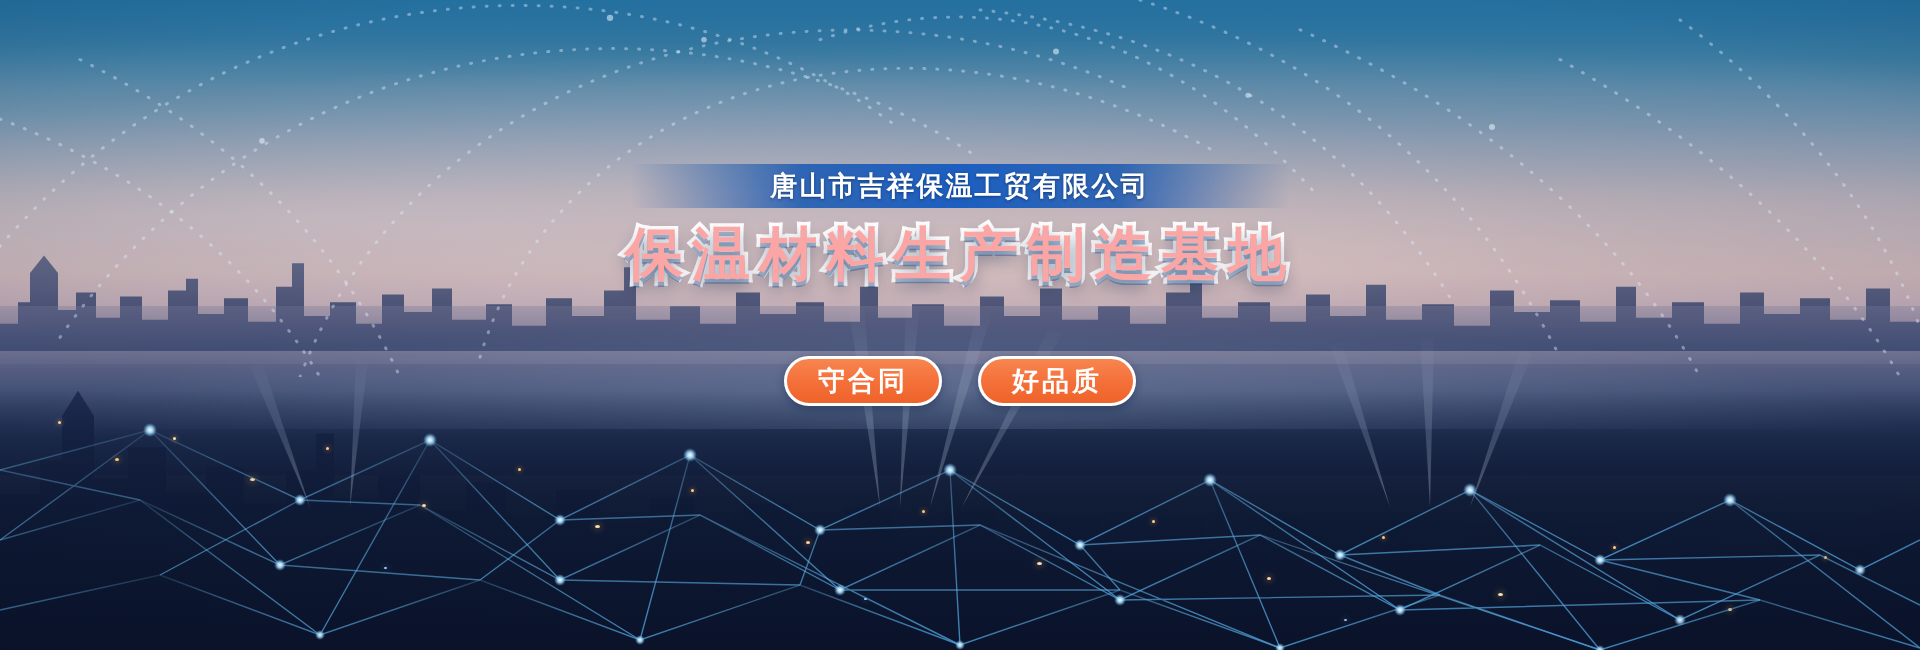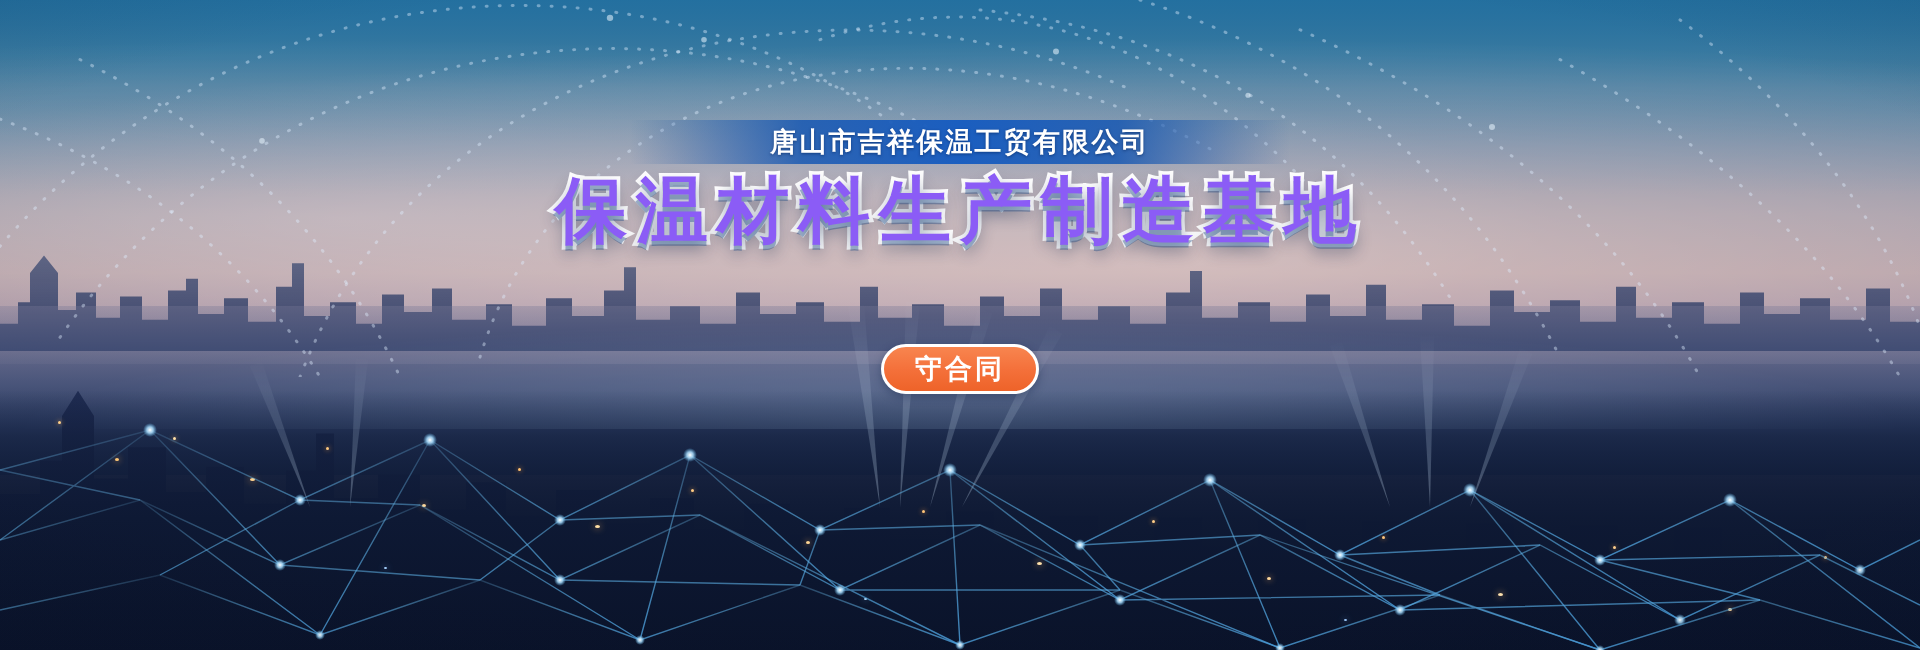--- a/index.html
+++ b/index.html
@@ -93,40 +93,41 @@
     width:660px;height:44px;
     display:flex;align-items:center;justify-content:center;
     background:linear-gradient(90deg,
        rgba(26,86,166,0) 0%,
        rgba(26,86,166,.25) 8%,
        rgba(24,88,178,.85) 26%,
        rgba(23,92,192,.97) 50%,
        rgba(24,88,178,.85) 74%,
        rgba(26,86,166,.25) 92%,
        rgba(26,86,166,0) 100%);
+    margin-top:44px;
   }
   .company-name{
     color:#ffffff;
     font-size:27px;
     font-weight:700;
     letter-spacing:2.2px;
     text-shadow:0 1px 3px rgba(0,30,80,.55);
     white-space:nowrap;
   }
 
   
   .headline{
-    margin-top:6px;
+    margin-top:14px;
     position:relative;
-    font-size:72px;
+    font-size:58px;
     font-weight:700;
     letter-spacing:9px;
     white-space:nowrap;
     line-height:1.12;
-    color:#8b5cf6;
+    color:#fca5a5;
     -webkit-text-stroke:7px #ffffff;
     paint-order:stroke fill;
     text-shadow:
       0 5px 0 rgba(9,60,125,.35),
       0 8px 16px rgba(4,28,66,.45);
   }
 
   
   .badges{
     margin-top:30px;
@@ -138,21 +139,20 @@
     border-radius:28px;
     background:linear-gradient(180deg,#f8854f 0%,#f4703a 52%,#ee6329 100%);
     border:3px solid #ffffff;
     box-shadow:0 3px 10px rgba(10,25,60,.35);
     color:#ffffff;
     font-size:27px;
     font-weight:700;
     letter-spacing:3px;
     padding:0 22px;
     white-space:nowrap;
-    margin-top:15px;
   }
 
   
   .vignette{
     position:absolute;inset:0;
     background:radial-gradient(130% 110% at 50% 45%, rgba(0,0,0,0) 45%, rgba(5,12,30,.38) 100%);
     pointer-events:none;
   }
 </style>
 </head>
@@ -348,16 +348,19 @@
     <div class="company-band">
       <span class="company-name">唐山市吉祥保温工贸有限公司</span>
     </div>
 
     <h1 class="headline">保温材料生产制造基地</h1>
 
     <div class="badges">
       <div class="badge">
         <span>守合同</span>
       </div>
+      <div class="badge">
+        <span>好品质</span>
+      </div>
     </div>
 
   </div>
 </div>
 
 </body></html>

